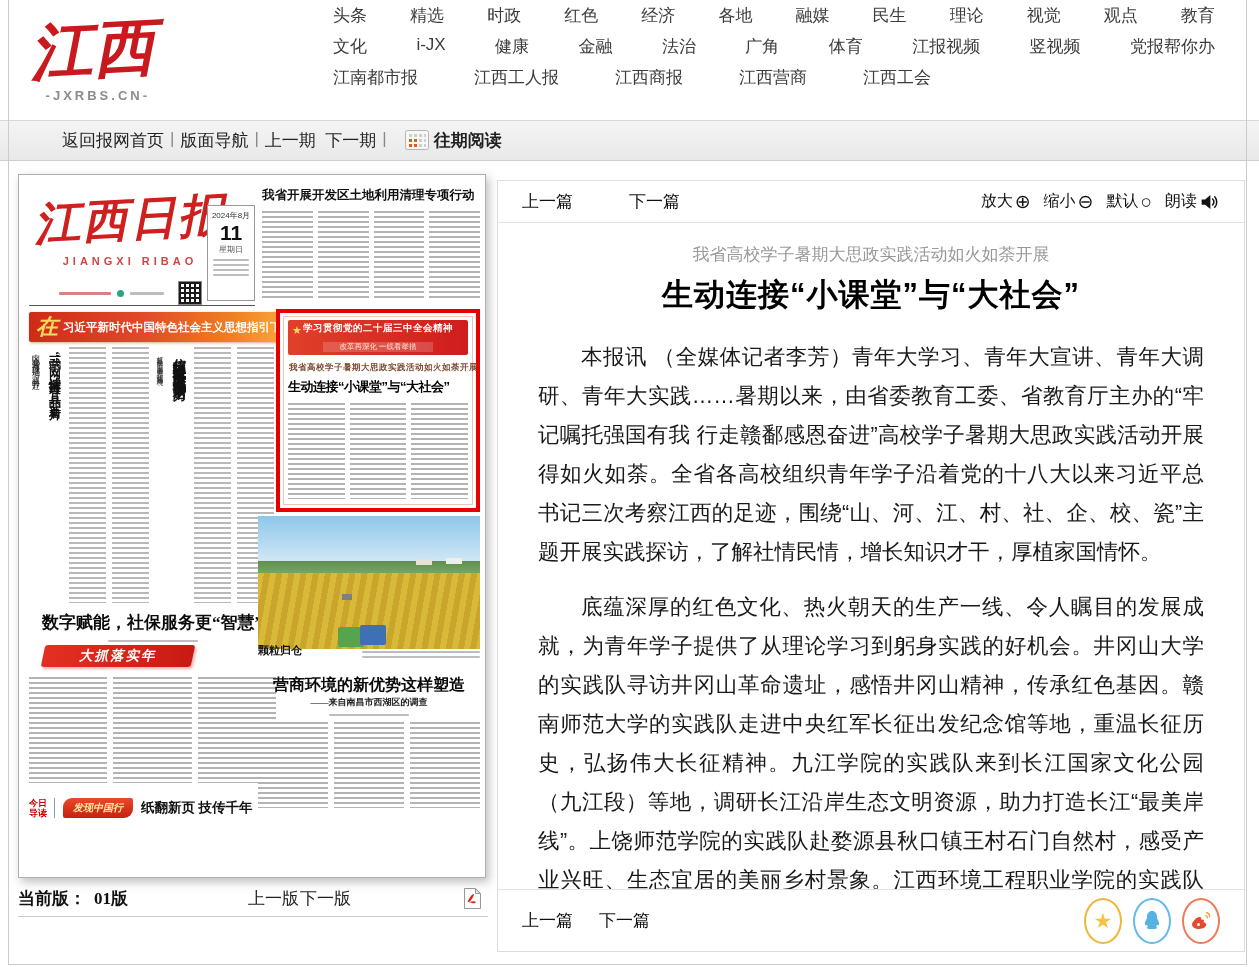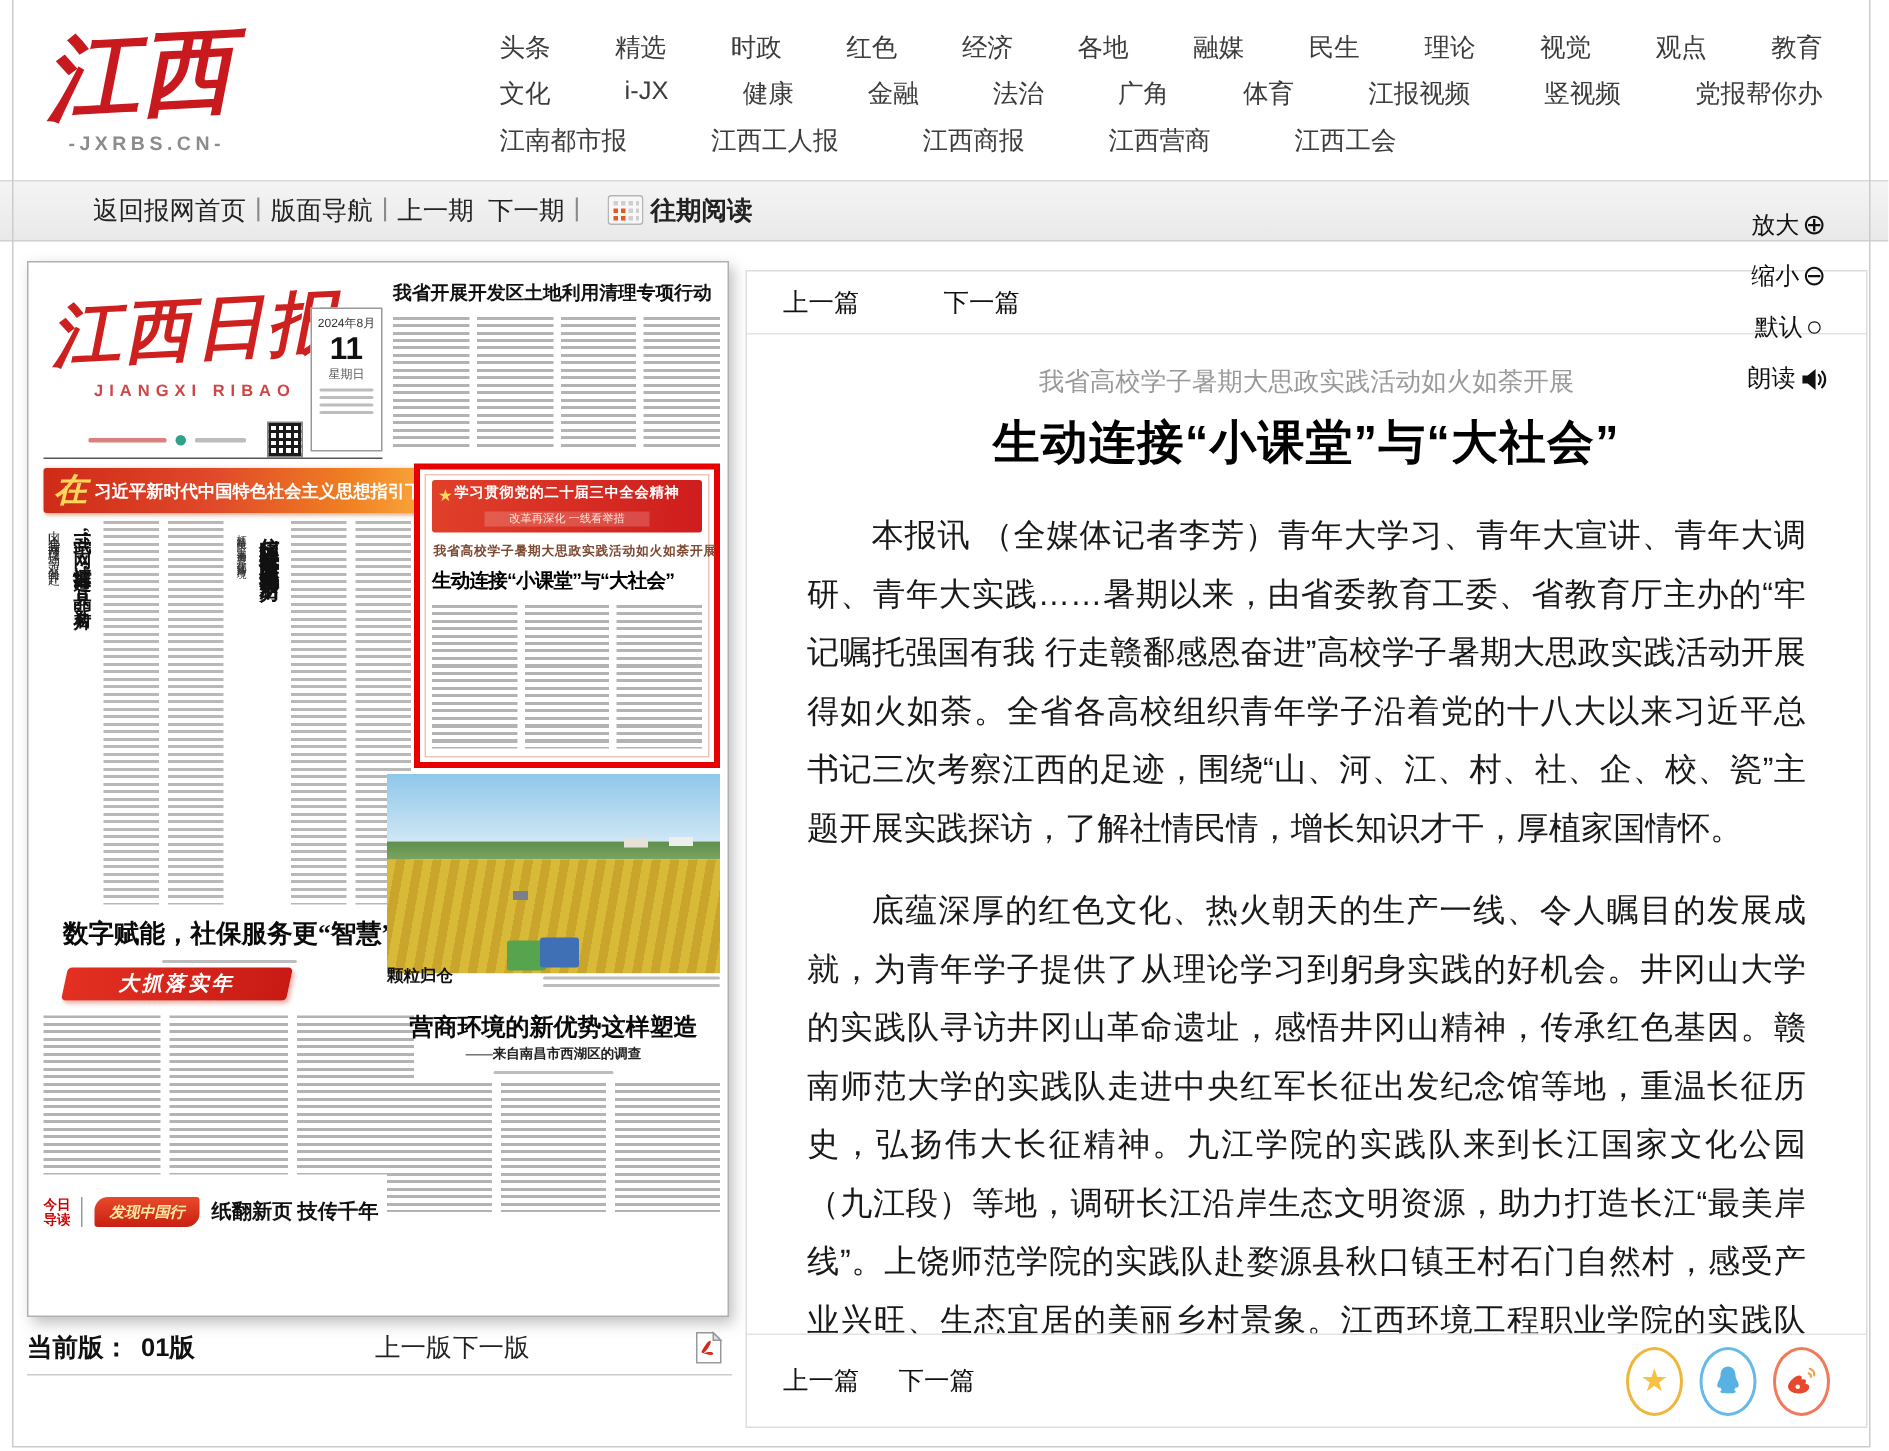--- a/index.html
+++ b/index.html
@@ -10,21 +10,21 @@
   a { text-decoration:none; color:#3c3c3c; cursor:pointer; }
 
   
   header { position:relative; height:120px; }
   .logo { position:absolute; left:30px; top:8px; }
   .logo-row { display:flex; align-items:baseline; }
   .logo-jx { font-family:"Liberation Serif",serif; font-style:italic; font-weight:bold;
              font-size:62px; color:#c8191e; letter-spacing:1px; transform:rotate(-3deg); display:inline-block; }
   .logo-xw { font-family:"Liberation Serif",serif; font-weight:bold; font-size:52px; color:#161616; margin-left:6px; }
   .logo-domain { text-align:right; color:#8c8c8c; font-size:13px; letter-spacing:3px; margin-top:-4px; padding-right:6px; font-weight:bold; }
-  nav { position:absolute; left:333px; top:20px; width:882px; font-size:17px; }
+  nav { position:absolute; left:333px; top:4px; width:882px; font-size:17px; }
   .nav-row { display:flex; margin-bottom:8px; }
   .nav-row.r1, .nav-row.r2 { justify-content:space-between; }
   .nav-row.r3 { gap:56px; }
 
   
   .toolbar { height:41px; background:linear-gradient(#f4f4f4,#e9e9e9);
              border-top:1px solid #d8d8d8; border-bottom:1px solid #cfcfcf;
              display:flex; align-items:center; padding:0 20px; font-size:17px; color:#222; }
   .tb-date { width:248px; }
   .tb-links { display:flex; margin-left:42px; }
@@ -135,35 +135,35 @@
   .cap-fake { margin-left:auto; width:118px; }
   .cap-fake .fake-line { height:2px; margin-top:3px; }
 
   .np-story2 { position:absolute; left:239px; top:500px; width:222px; text-align:center; cursor:pointer; }
   .s2-h { font-family:"Liberation Serif",serif; font-weight:bold; font-size:16px; white-space:nowrap; color:#0a0a0a; }
   .s2-sub { font-family:"Liberation Serif",serif; font-weight:bold; font-size:9px; color:#222; margin-top:0; }
   .s2-by { width:80px; margin:5px auto 0; height:2px; }
   .s2-cols { display:flex; gap:6px; height:86px; margin-top:6px; }
 
   .pager { display:flex; align-items:center; height:36px; margin-top:3px; border-bottom:1px solid #ccc;
-           font-size:17px; color:#111; padding-right:6px; }
+           font-size:17px; color:#111; padding-right:6px;font-family:Liberation Serif, serif; }
   .pager-label { font-weight:bold; }
   .pager-cur { font-weight:bold; margin-left:8px; }
   .pager-links { margin-left:120px; display:flex; gap:1px; }
   .pager-links a { color:#222; }
   .pdf-icon { margin-left:auto; cursor:pointer; display:inline-flex; }
 
   
   .art { position:absolute; left:497px; top:19px; width:748px; height:772px; border:1px solid #ddd;
          background:#fff; display:flex; flex-direction:column; }
   .art-top { height:42px; border-bottom:1px solid #e3e3e3; display:flex; align-items:center;
              padding:0 24px; font-size:17px; flex:none; }
   .art-top .pn { display:flex; gap:56px; }
   .art-top a { color:#111; }
-  .controls { margin-left:auto; display:flex; align-items:center; gap:13px; font-size:16px;flex-direction:column; }
+  .controls { margin-left:auto; display:flex; align-items:center; gap:13px; font-size:16px; }
   .ctrl { display:flex; align-items:center; gap:2px; color:#111; cursor:pointer; }
   .ctrl .glyph { font-size:19px; line-height:1; }
   .art-scroll { flex:1; overflow:hidden; padding:6px 40px 0; }
   .kicker { text-align:center; color:#999; font-size:17px; margin:14px 0 4px; }
   .title { text-align:center; font-size:31px; font-weight:bold; color:#000; margin:8px 0 22px; letter-spacing:1px; }
   .art-scroll p { font-size:21.5px; line-height:39px; text-indent:2em; text-align:justify; color:#191919; margin-bottom:16px; }
   .art-bottom { height:62px; border-top:1px solid #e3e3e3; display:flex; align-items:center;
                 padding:0 24px; font-size:17px; gap:26px; flex:none; }
   .art-bottom a { color:#111; }
   .shares { margin-left:auto; display:flex; gap:11px; }

